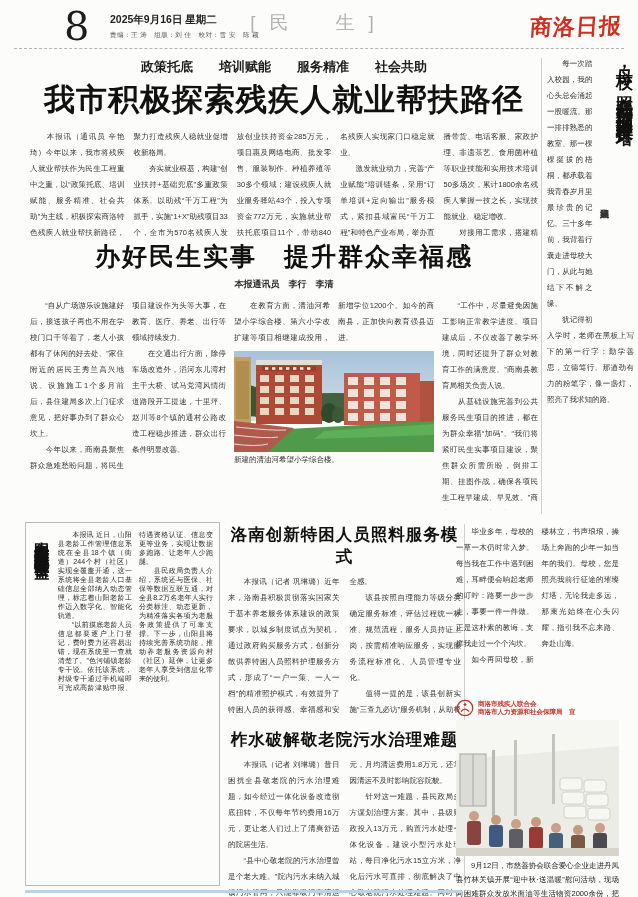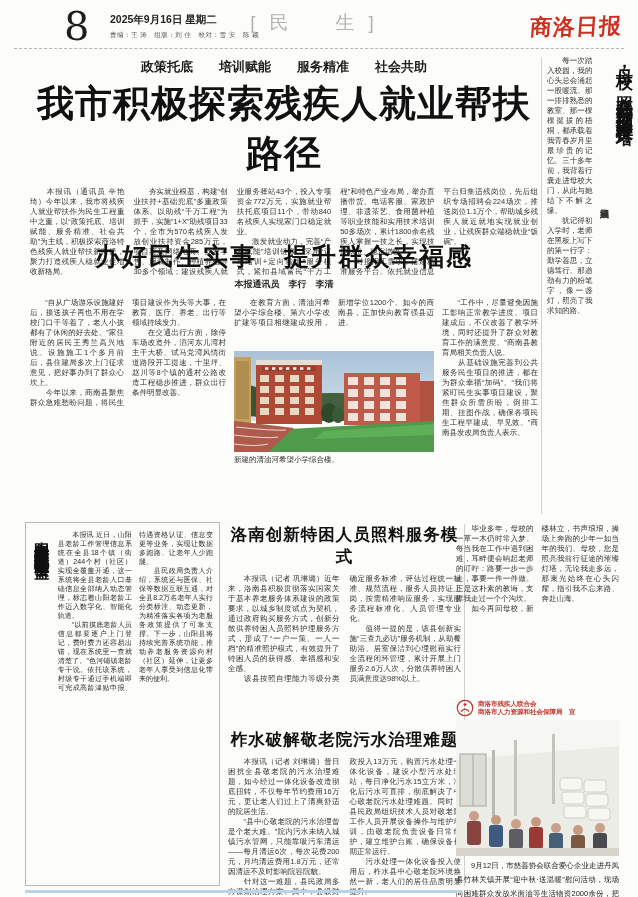--- a/index.html
+++ b/index.html
@@ -7,26 +7,26 @@
         font-family:"Liberation Sans",sans-serif;color:#2b2b2b;overflow:hidden;}
   
   .header{position:absolute;left:14px;right:14px;top:4px;height:44px;border-bottom:1px dashed #b3b3b3;}
   .pagenum{position:absolute;left:50px;top:0px;font-family:"DejaVu Serif",serif;font-size:40px;font-weight:400;color:#1d1d1d;line-height:44px;}
   .dateblock{position:absolute;left:96px;top:9px;}
   .date{font-size:10.5px;font-weight:bold;color:#222;}
   .staff{font-size:6.5px;color:#555;margin-top:4px;letter-spacing:.5px;}
   .section{position:absolute;left:50%;transform:translateX(-50%);top:6px;font-size:19px;color:#b2b2b2;letter-spacing:14px;font-weight:400;white-space:nowrap;}
   .brand{position:absolute;right:2px;top:8px;font-size:22px;font-weight:900;color:#cd2f21;transform:skewX(-5deg) rotate(-1deg);letter-spacing:1px;}
   
-  .tiny{font-size:7.5px;line-height:10px;text-align:justify;white-space:pre-line;color:#333;}
+  .tiny{font-size:7.5px;line-height:16px;text-align:justify;white-space:pre-line;color:#333;}
   .vline{position:absolute;width:0;border-left:1px solid #cfcfcb;}
   
   .article1{position:absolute;left:30px;top:58px;width:508px;}
   .kicker{text-align:center;font-size:13px;font-weight:bold;color:#1e1e1e;}
-  .headline1{text-align:center;font-size:37px;font-weight:900;letter-spacing:1px;color:#111;margin-top:3px;}
+  .headline1{text-align:center;font-size:31px;font-weight:900;letter-spacing:1px;color:#111;margin-top:3px;}
   .body1{margin-top:8px;height:116px;overflow:hidden;column-count:5;column-gap:9px;}
   
   .article2{position:absolute;left:30px;top:240px;width:508px;}
   .headline2{text-align:center;font-size:25px;font-weight:900;letter-spacing:2px;color:#111;}
   .subhead{text-align:center;font-size:15px;font-weight:bold;margin-top:3px;}
   .byline{text-align:center;font-size:9px;font-weight:bold;margin-top:5px;}
   .a2body{display:flex;gap:8px;margin-top:7px;height:212px;overflow:hidden;}
   .a2left{width:196px;column-count:2;column-gap:8px;}
   .a2mid{width:200px;}
   .a2midtop{height:50px;overflow:hidden;column-count:2;column-gap:8px;}

